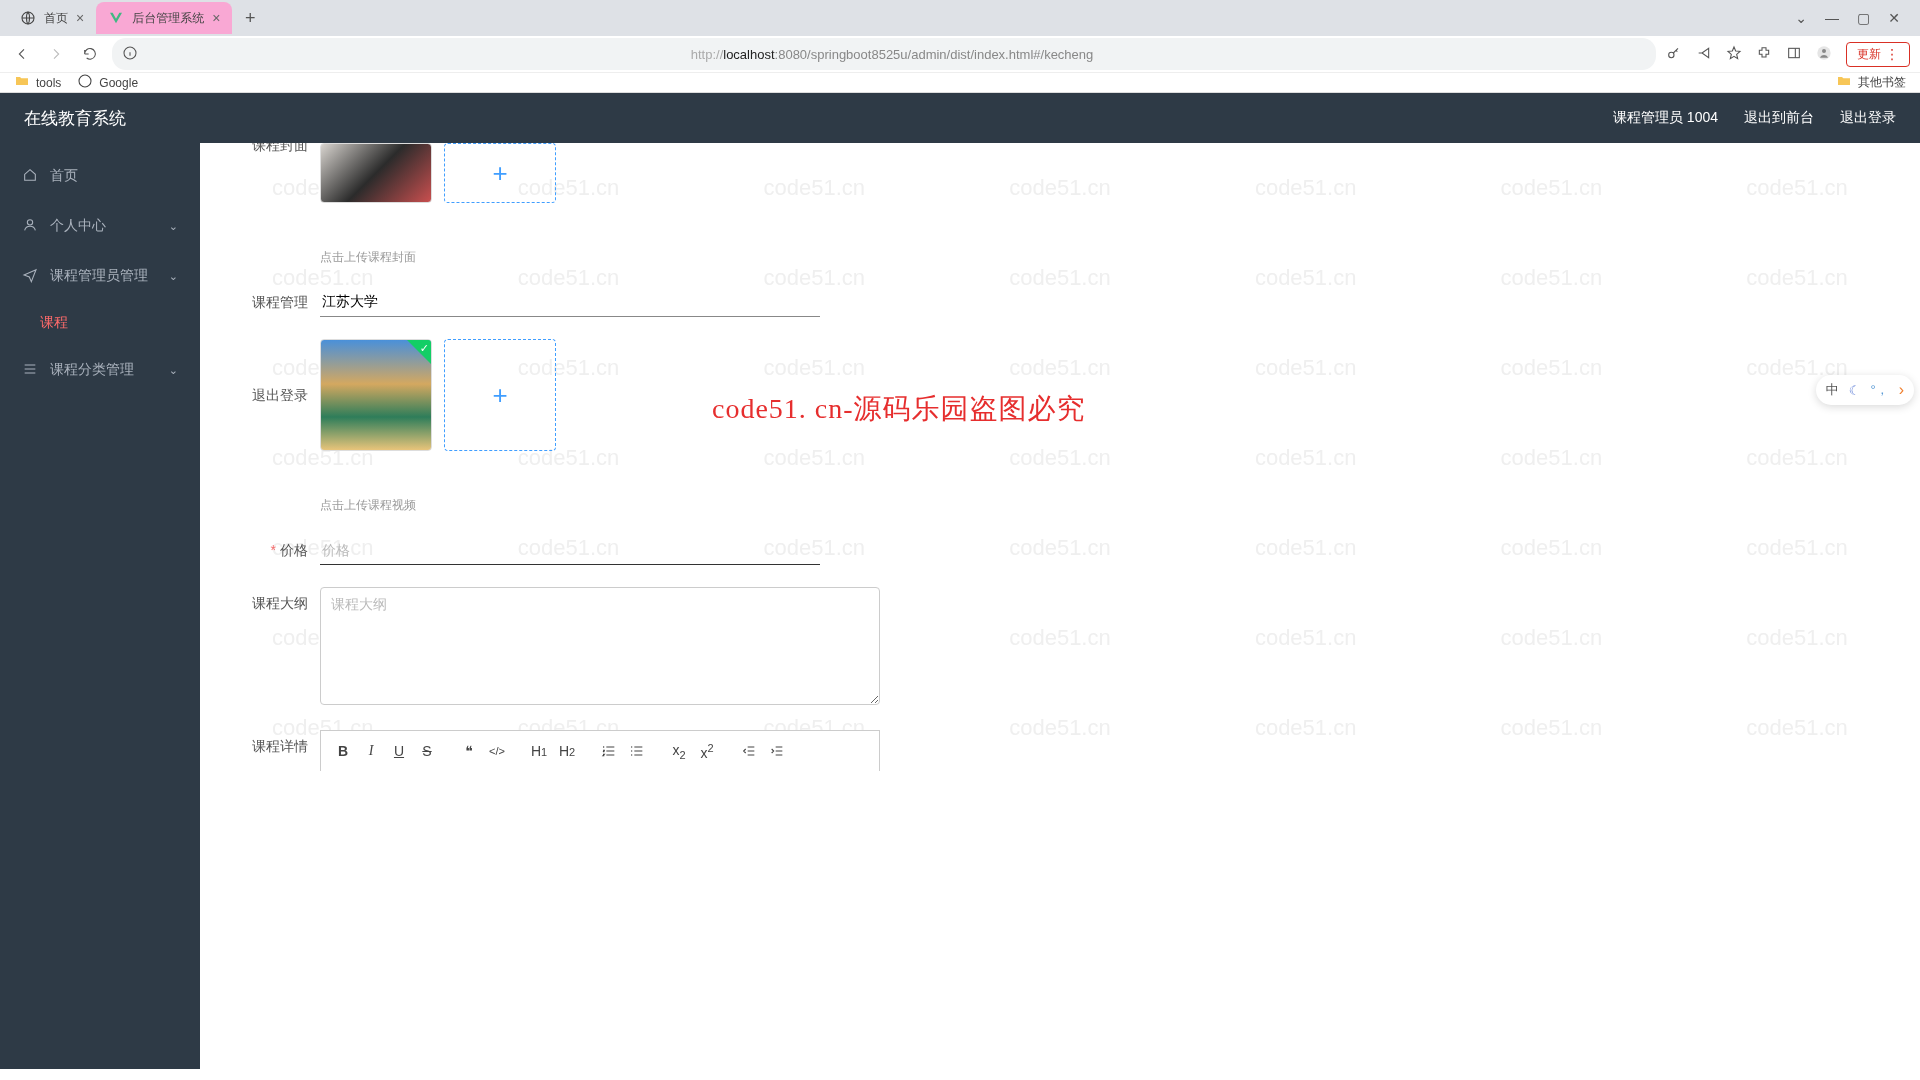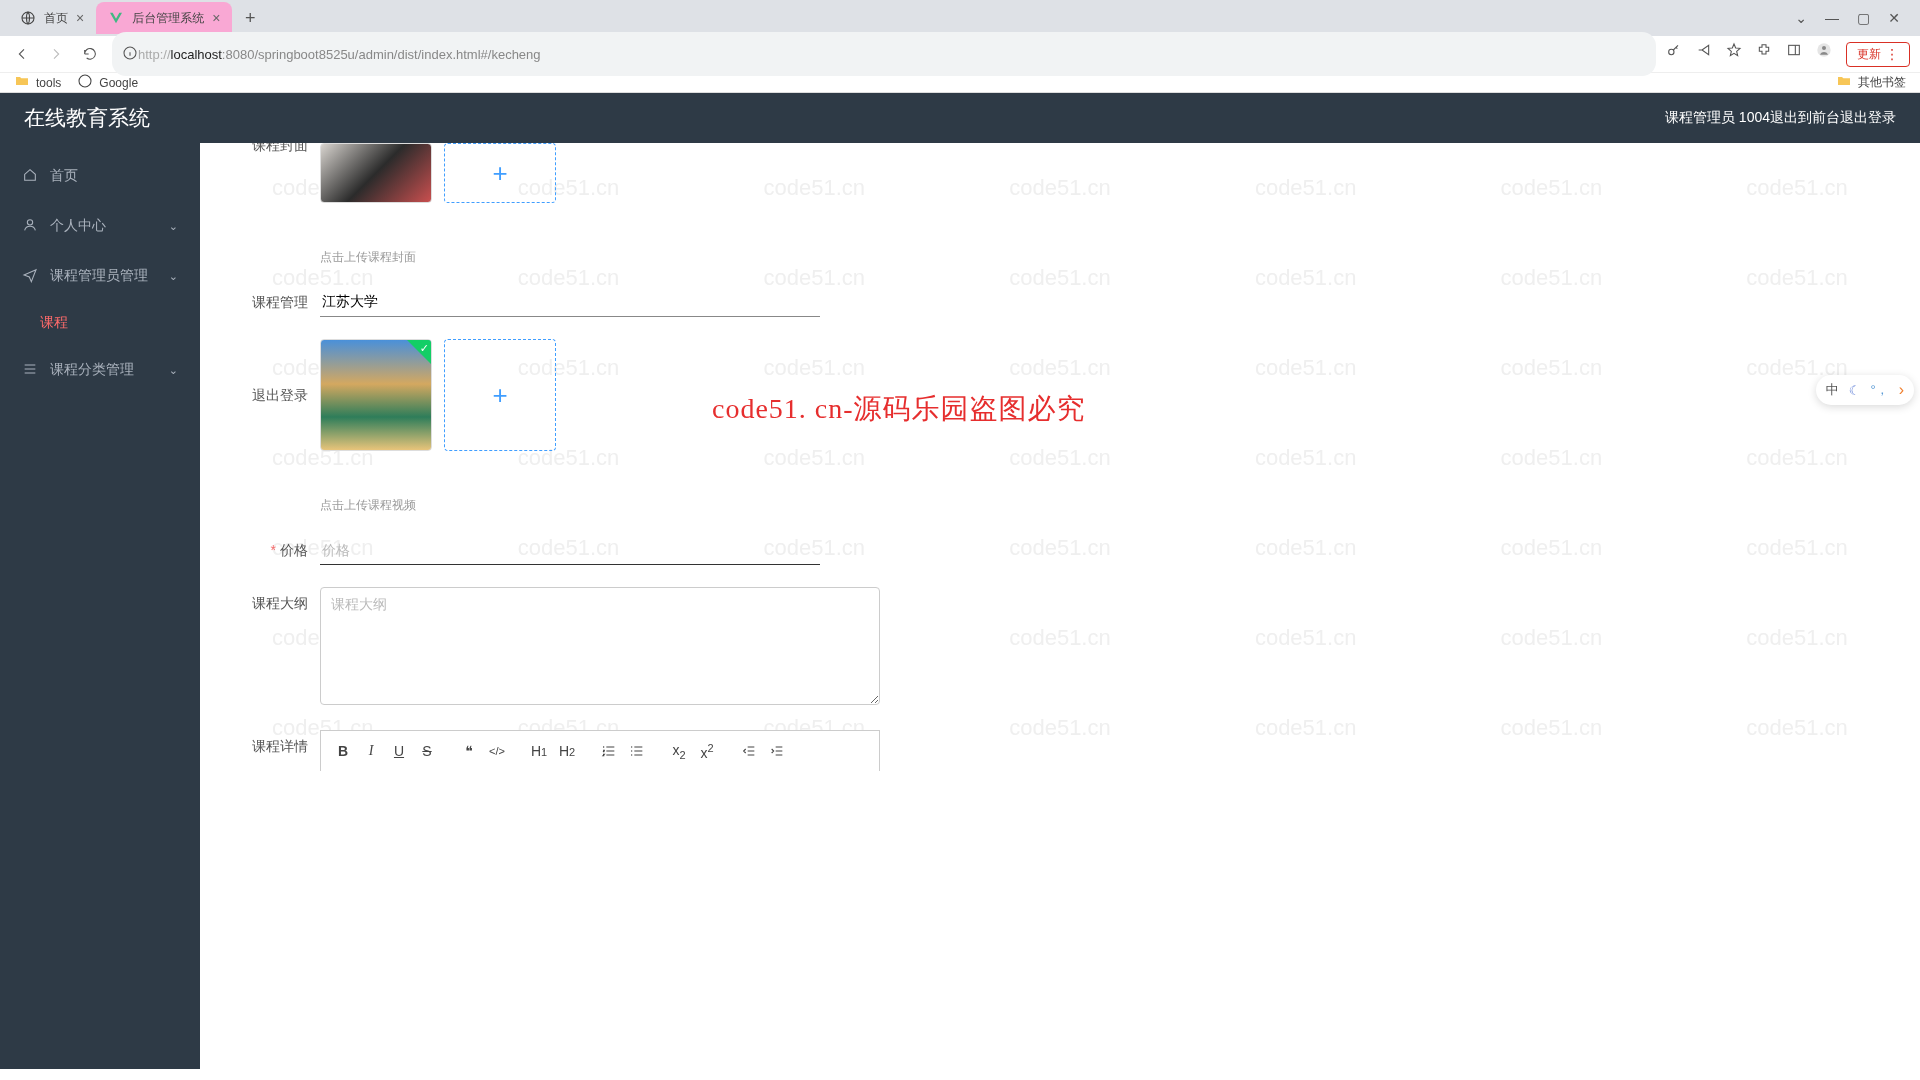--- a/index.html
+++ b/index.html
@@ -11,33 +11,33 @@
 .tab.active { background: #f9a8d4; }
 .tab .favicon { width: 16px; height: 16px; display: flex; align-items: center; justify-content: center; }
 .tab .close { margin-left: auto; color: #666; font-size: 14px; }
 .newtab { width: 28px; height: 28px; display: flex; align-items: center; justify-content: center; font-size: 18px; color: #555; cursor: pointer; margin-left: 4px; }
 .win-controls { margin-left: auto; display: flex; gap: 18px; padding-right: 12px; color: #555; }
 .win-controls span { cursor: pointer; font-size: 14px; }
 
 .addr-bar { display: flex; align-items: center; gap: 10px; height: 36px; padding: 0 10px; background: #fff; }
 .nav-btn { width: 24px; height: 24px; display: flex; align-items: center; justify-content: center; color: #555; cursor: pointer; }
 .nav-btn.disabled { color: #bbb; }
-.url-box { flex: 1; display: flex; align-items: center; height: 44px; padding: 0 10px; border-radius: 14px; background: #f1f3f4; font-size: 13px; color: #555; }
+.url-box { flex: 1; display: flex; align-items: center; height: 32px; padding: 0 10px; border-radius: 14px; background: #f1f3f4; font-size: 13px; color: #555; text-align: center; }
 .url-box .url { flex: 1; }
-.addr-icons { display: flex; gap: 14px; color: #555; }
+.addr-icons { display: flex; align-items: center; gap: 14px; color: #555; }
 .update-btn { border: 1px solid #d93025; color: #d93025; padding: 3px 10px; border-radius: 4px; font-size: 12px; display: flex; align-items: center; gap: 4px; cursor: pointer; }
 
 .bookmarks-bar { display: flex; align-items: center; gap: 16px; height: 20px; padding: 0 14px; background: #fff; border-top: 1px solid #eee; font-size: 12px; }
 .bookmark { display: flex; align-items: center; gap: 6px; color: #444; cursor: pointer; }
 .bookmarks-right { margin-left: auto; display: flex; align-items: center; gap: 6px; }
 
 .app { display: flex; flex-direction: column; height: calc(1080px - 104px); }
 .topbar { height: 50px; background: #2e3a46; color: #fff; display: flex; align-items: center; padding: 0 24px; }
-.brand { font-size: 21px; font-weight: 500; text-align: center; }
-.topbar-right { margin-left: auto; display: flex; font-size: 14px; }
+.brand { font-size: 17px; font-weight: 500; text-align: center; }
+.topbar-right { margin-left: auto; display: flex; gap: 26px; font-size: 14px; }
 .topbar-right span { cursor: pointer; }
 
 .body { flex: 1; display: flex; overflow: hidden; position: relative; }
 .sidebar { width: 200px; background: #2e3a46; color: #aab2bd; padding-top: 8px; }
 .menu-item { display: flex; align-items: center; gap: 12px; height: 50px; padding: 0 22px; cursor: pointer; font-size: 14px; }
 .menu-item .chev { margin-left: auto; font-size: 11px; }
 .menu-item.sub { padding-left: 40px; color: #ff6b6b; height: 44px; }
 
 .content { flex: 1; overflow-y: auto; padding: 0 40px 40px 40px; background: #fff; position: relative; }
 

